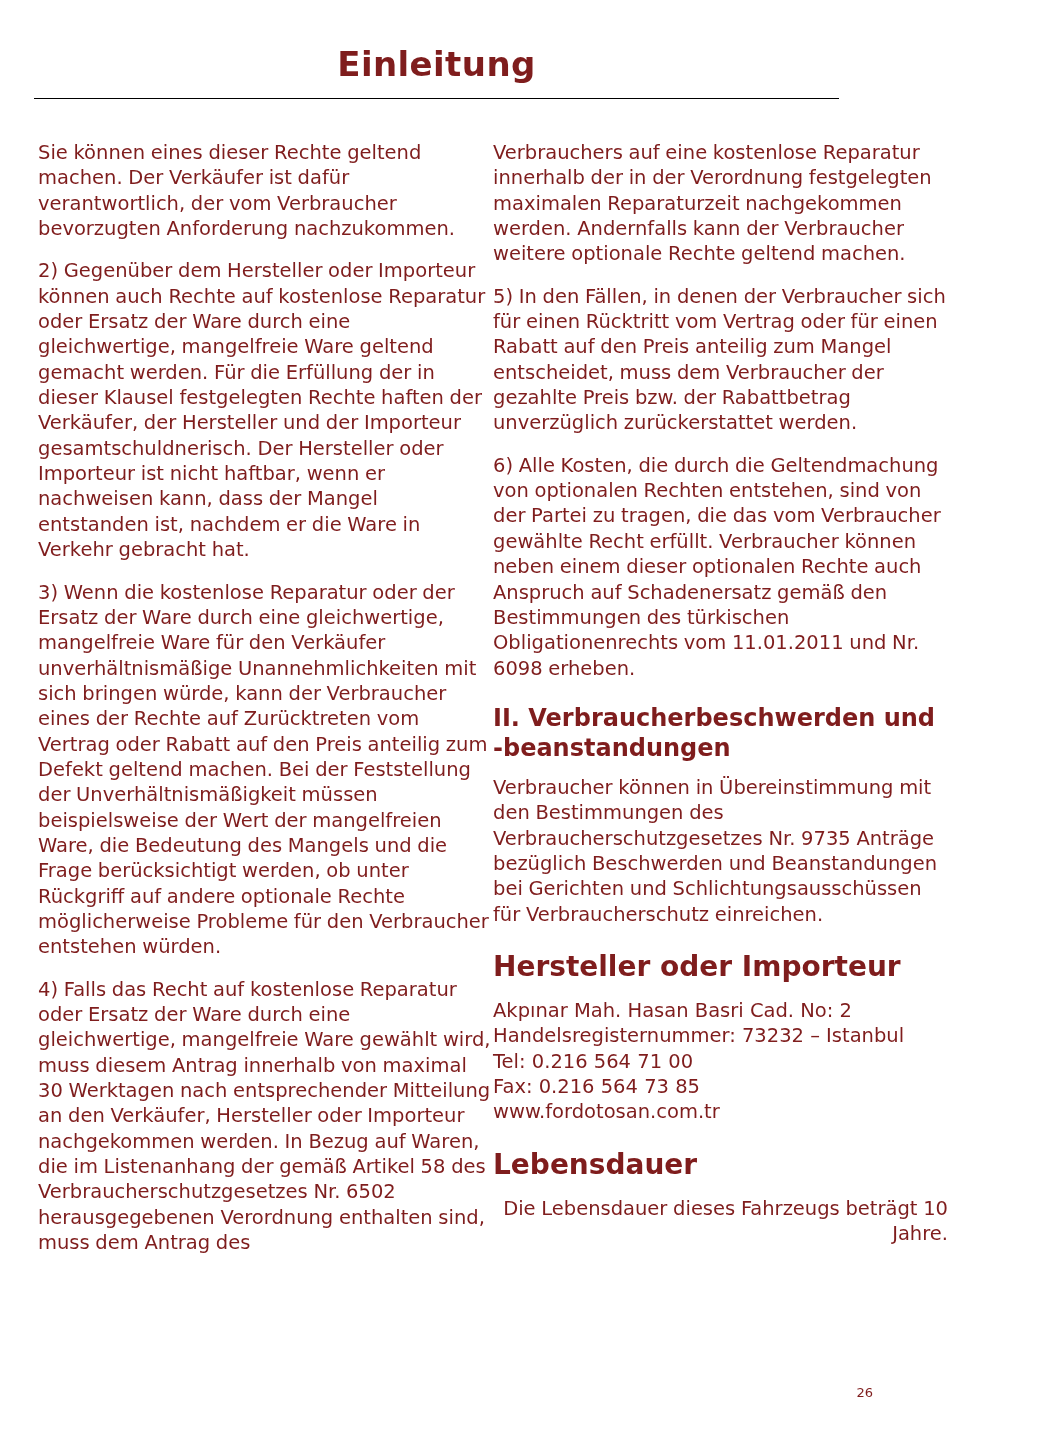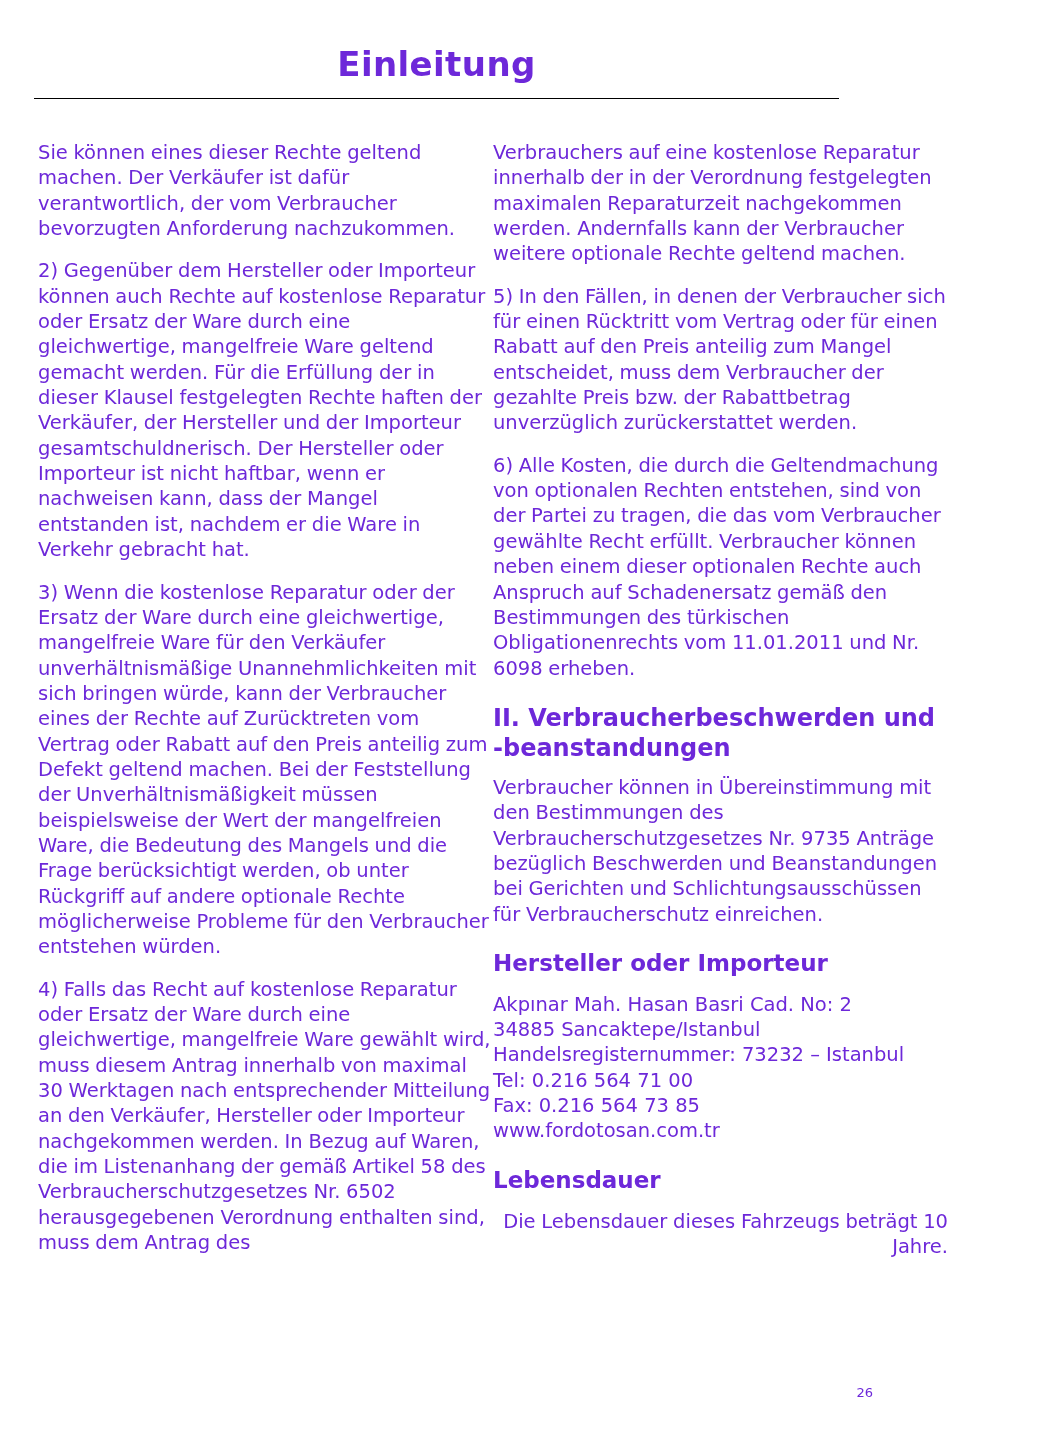--- a/index.html
+++ b/index.html
@@ -6,21 +6,21 @@
     margin: 0;
     padding: 0;
     background: #ffffff;
   }
   .page {
     position: relative;
     width: 873px;
     height: 1448px;
     background: #ffffff;
     font-family: "DejaVu Sans", sans-serif;
-    color: #6d28d9;
+    color: #7f1d1d;
     box-sizing: border-box;
   }
   .page-header {
     padding-top: 44px;
     text-align: center;
   }
   .page-header h1 {
     margin: 0;
     font-size: 34px;
     font-weight: bold;
@@ -55,21 +55,21 @@
     text-align: right;
   }
   h2.sub {
     margin: 22px 0 12px 0;
     font-size: 24px;
     font-weight: bold;
     line-height: 1.25;
     font-family: "DejaVu Sans", sans-serif;
   }
   h2.sub.big {
-    font-size: 23px;
+    font-size: 28px;
     margin: 22px 0 14px 0;
   }
   .addr {
     margin: 0 0 16px 0;
     font-size: 19.5px;
     line-height: 1.30;
     font-family: "DejaVu Sans", sans-serif;
   }
   .addr div {
     white-space: nowrap;
@@ -107,21 +107,20 @@
       <p class="body">Verbrauchers auf eine kostenlose Reparatur innerhalb der in der Verordnung festgelegten maximalen Reparaturzeit nachgekommen werden. Andernfalls kann der Verbraucher weitere optionale Rechte geltend machen.</p>
       <p class="body">5) In den Fällen, in denen der Verbraucher sich für einen Rücktritt vom Vertrag oder für einen Rabatt auf den Preis anteilig zum Mangel entscheidet, muss dem Verbraucher der gezahlte Preis bzw. der Rabattbetrag unverzüglich zurückerstattet werden.</p>
       <p class="body">6) Alle Kosten, die durch die Geltendmachung von optionalen Rechten entstehen, sind von der Partei zu tragen, die das vom Verbraucher gewählte Recht erfüllt. Verbraucher können neben einem dieser optionalen Rechte auch Anspruch auf Schadenersatz gemäß den Bestimmungen des türkischen Obligationenrechts vom 11.01.2011 und Nr. 6098 erheben.</p>
 
       <h2 class="sub">II. Verbraucherbeschwerden und -beanstandungen</h2>
       <p class="body">Verbraucher können in Übereinstimmung mit den Bestimmungen des Verbraucherschutzgesetzes Nr. 9735 Anträge bezüglich Beschwerden und Beanstandungen bei Gerichten und Schlichtungsausschüssen für Verbraucherschutz einreichen.</p>
 
       <h2 class="sub big">Hersteller oder Importeur</h2>
       <div class="addr">
         <div>Akpınar Mah. Hasan Basri Cad. No: 2</div>
-        <div>34885 Sancaktepe/Istanbul</div>
         <div>Handelsregisternummer: 73232 – Istanbul</div>
         <div>Tel: 0.216 564 71 00</div>
         <div>Fax: 0.216 564 73 85</div>
         <div>www.fordotosan.com.tr</div>
       </div>
 
       <h2 class="sub big">Lebensdauer</h2>
       <p class="body tight">Die Lebensdauer dieses Fahrzeugs beträgt 10 Jahre.</p>
     </div>
 

